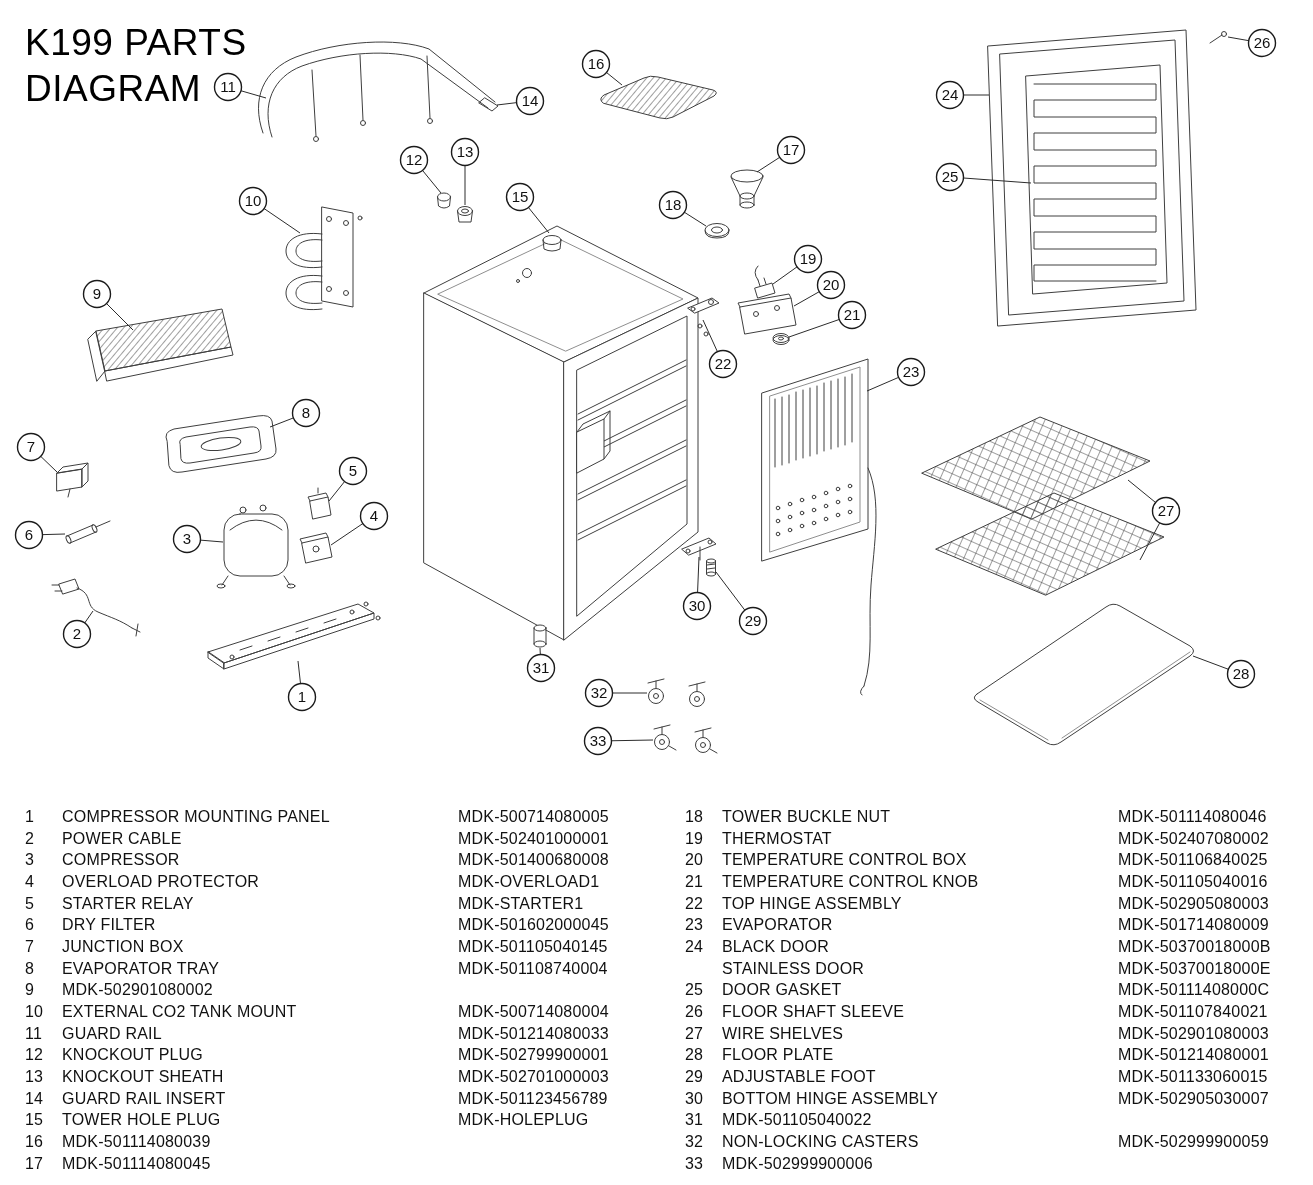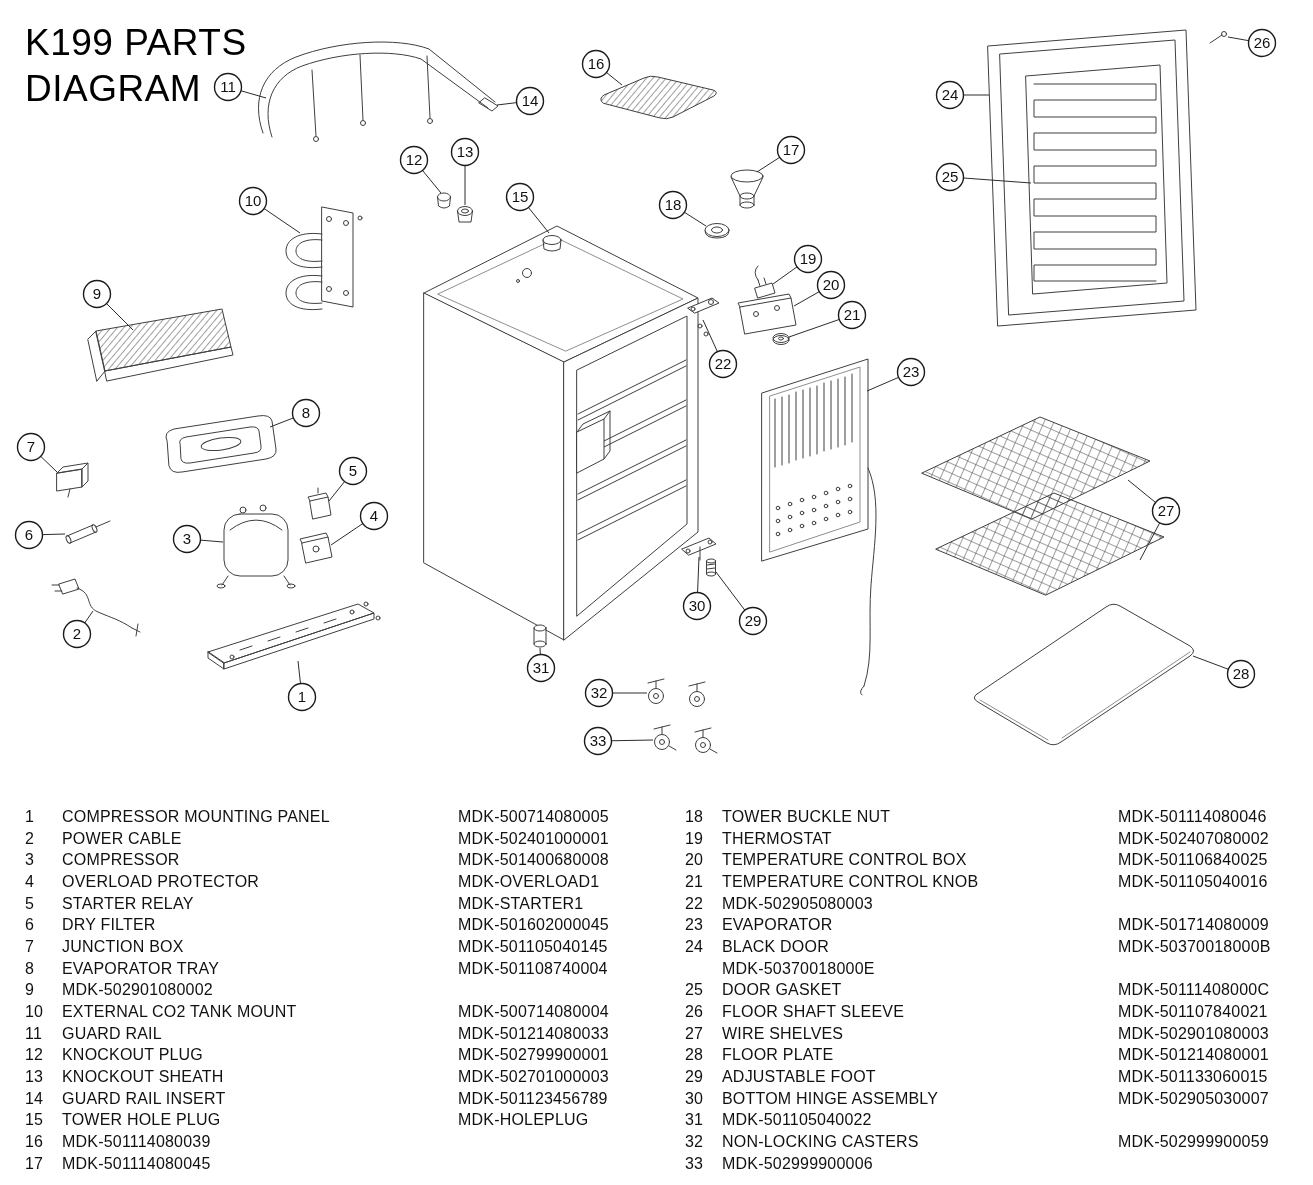--- a/index.html
+++ b/index.html
@@ -595,34 +595,36 @@
           <span class="pname">TEMPERATURE CONTROL BOX</span>
           <span class="ppn">MDK-501106840025</span>
         </div>
         <div class="prow">
           <span class="pno">21</span>
           <span class="pname">TEMPERATURE CONTROL KNOB</span>
           <span class="ppn">MDK-501105040016</span>
         </div>
         <div class="prow">
           <span class="pno">22</span>
+          <span class="pname">TOP HINGE ASSEMBLY</span>
           <span class="ppn">MDK-502905080003</span>
         </div>
         <div class="prow">
           <span class="pno">23</span>
           <span class="pname">EVAPORATOR</span>
           <span class="ppn">MDK-501714080009</span>
         </div>
         <div class="prow">
           <span class="pno">24</span>
           <span class="pname">BLACK DOOR</span>
           <span class="ppn">MDK-50370018000B</span>
         </div>
         <div class="prow">
           <span class="pno"></span>
+          <span class="pname">STAINLESS DOOR</span>
           <span class="ppn">MDK-50370018000E</span>
         </div>
         <div class="prow">
           <span class="pno">25</span>
           <span class="pname">DOOR GASKET</span>
           <span class="ppn">MDK-50111408000C</span>
         </div>
         <div class="prow">
           <span class="pno">26</span>
           <span class="pname">FLOOR SHAFT SLEEVE</span>

